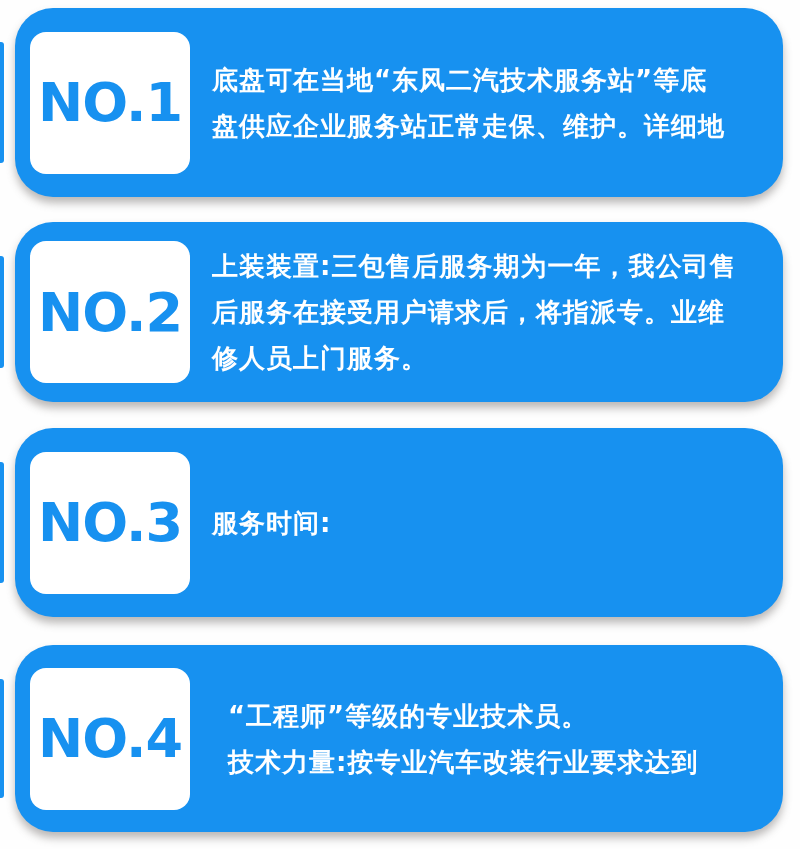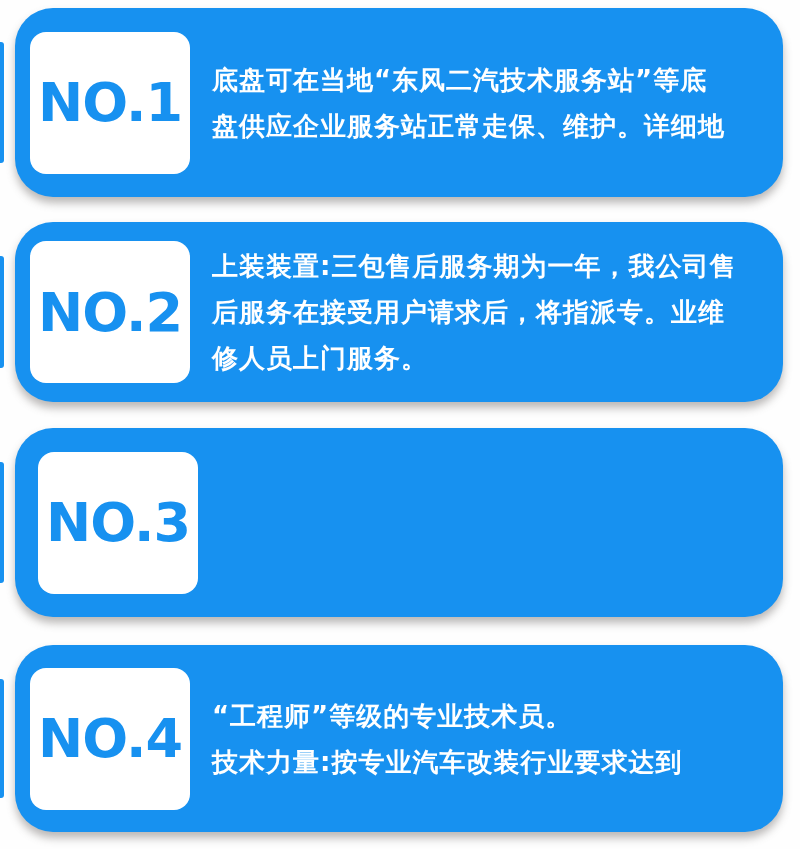--- a/index.html
+++ b/index.html
@@ -23,22 +23,22 @@
     margin-left:15px;
     width:768px;
     background:var(--card-blue);
     border-radius:38px;
     box-shadow:0 6px 9px rgba(105,100,98,0.45);
     display:flex;
     align-items:center;
   }
   .card:nth-of-type(1){height:189px;margin-bottom:25px;}
   .card:nth-of-type(2){height:180px;margin-bottom:26px;}
-  .card:nth-of-type(3){height:189px;margin-bottom:28px;padding-left:8px;}
-  .card:nth-of-type(4){height:187px;}
+  .card:nth-of-type(3){height:189px;margin-bottom:28px;}
+  .card:nth-of-type(4){height:187px;gap:16px;}
   .edge-sliver{
     position:absolute;
     left:-15px;top:34px;bottom:34px;width:4px;
     background:var(--card-blue);
     border-radius:0 3px 3px 0;
   }
   .badge{
     flex:0 0 auto;
     margin-left:15px;
     width:160px;height:142px;
@@ -91,20 +91,21 @@
       <div class="card-line">修人员上门服务。</div>
     </div>
   </div>
 
   <div class="card wide-lines">
     <div class="edge-sliver"></div>
     <div class="badge">
       <span class="badge-label">NO.3</span>
     </div>
     <div class="card-text">
+      <div class="card-line">服务时间:</div>
     </div>
   </div>
 
   <div class="card">
     <div class="edge-sliver"></div>
     <div class="badge">
       <span class="badge-label">NO.4</span>
     </div>
     <div class="card-text">
       <div class="card-line">“工程师”等级的专业技术员。</div>

